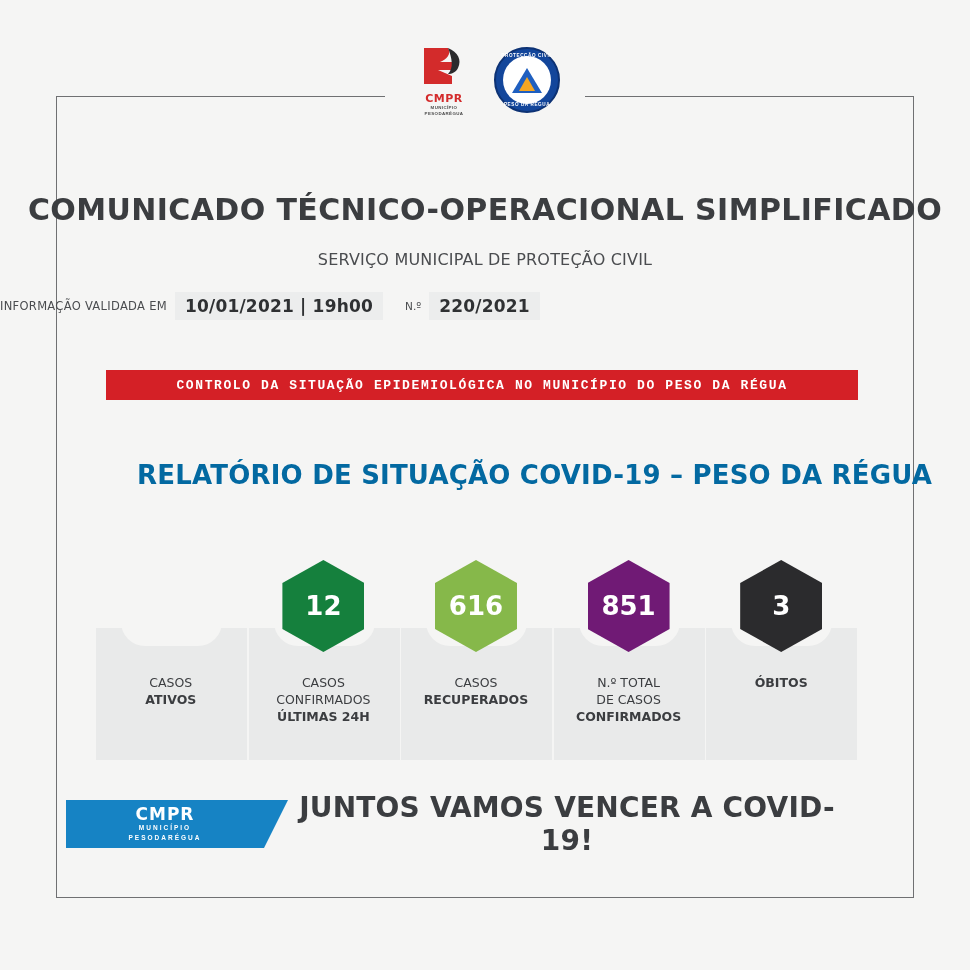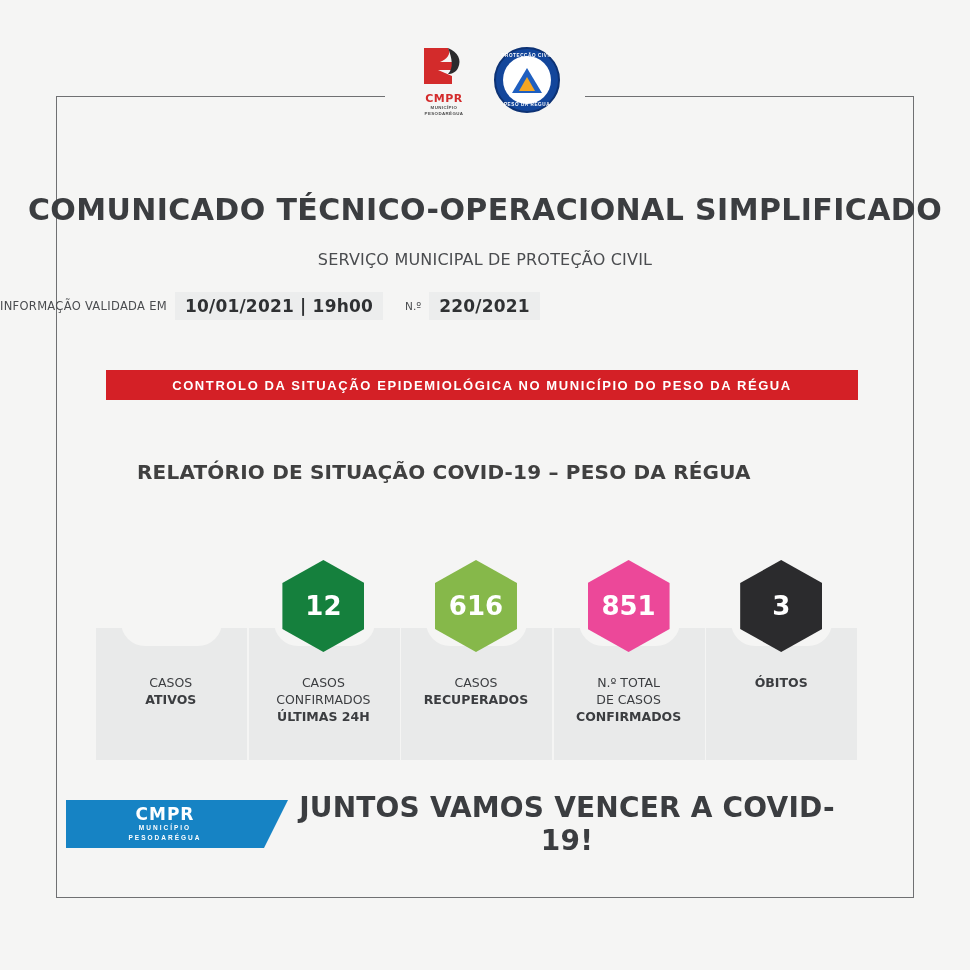--- a/index.html
+++ b/index.html
@@ -161,35 +161,35 @@
   }
 
   
   .banner {
     position: absolute;
     left: 106px; top: 370px;
     width: 752px; height: 30px;
     background: #d42026;
     display: flex; align-items: center; justify-content: center;
     color: #ffffff;
-    font-family: Liberation Sans, sans-serif;
+    font-family: Liberation Mono, monospace;
     font-weight: bold;
     font-size: 13px;
     letter-spacing: 1.6px;
     white-space: nowrap;
   }
 
   
   .report-title {
     position: absolute;
     left: 137px; top: 460px;
     font-family: "DejaVu Sans", sans-serif;
     font-weight: bold;
-    font-size: 20px;
-    color: #404040;
+    font-size: 26px;
+    color: #0369a1;
     letter-spacing: .2px;
   }
 
   
   .stats {
     position: absolute;
     left: 96px; top: 560px;
     width: 760px; height: 200px;
     display: flex;
     gap: 3px;
@@ -364,21 +364,21 @@
       <div class="hex" style="background:#86b84a">616</div>
       <div class="label">
         <span class="reg">CASOS</span>
         <span class="bold">RECUPERADOS</span>
       </div>
     </div>
 
     <div class="stat">
       <div class="card"></div>
       <div class="notch"></div>
-      <div class="hex" style="background:#ec4899">851</div>
+      <div class="hex" style="background:#701a75">851</div>
       <div class="label">
         <span class="reg">N.º TOTAL</span>
         <span class="reg">DE CASOS</span>
         <span class="bold">CONFIRMADOS</span>
       </div>
     </div>
 
     <div class="stat">
       <div class="card"></div>
       <div class="notch"></div>

